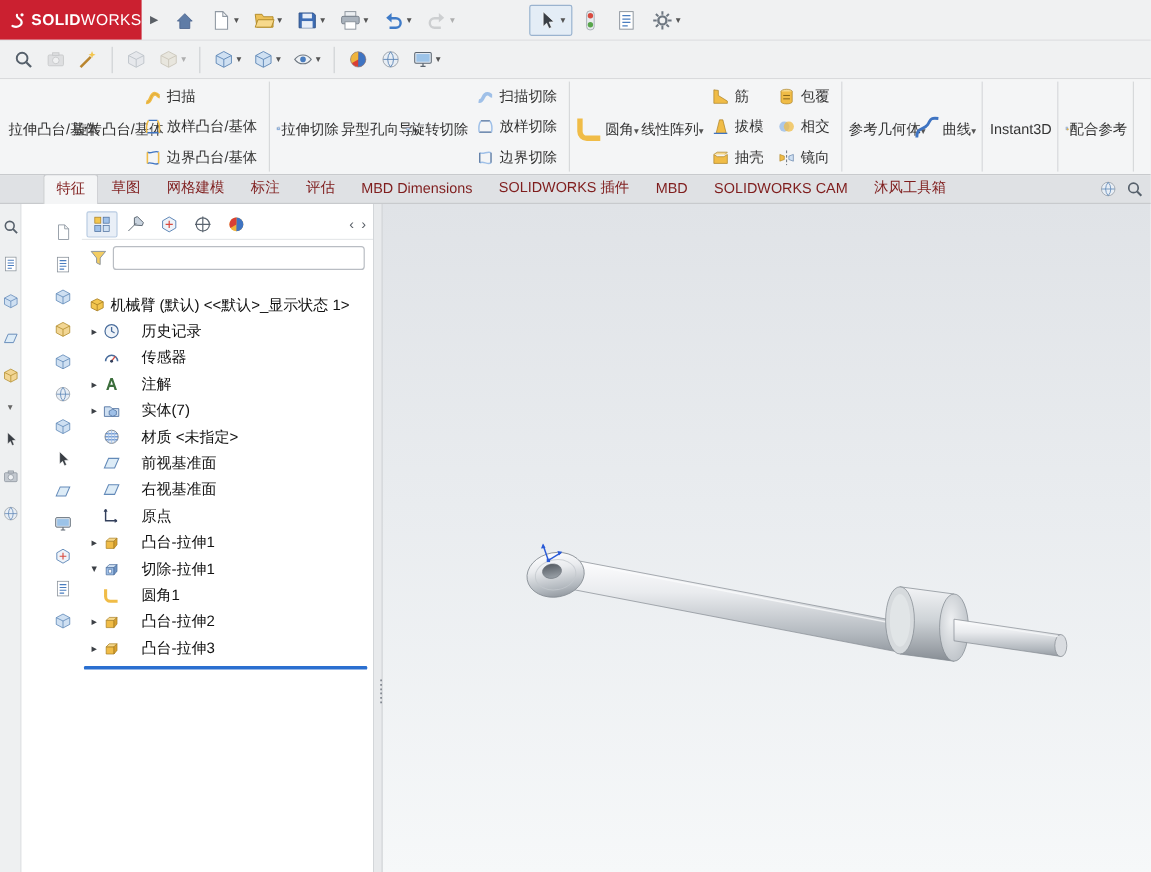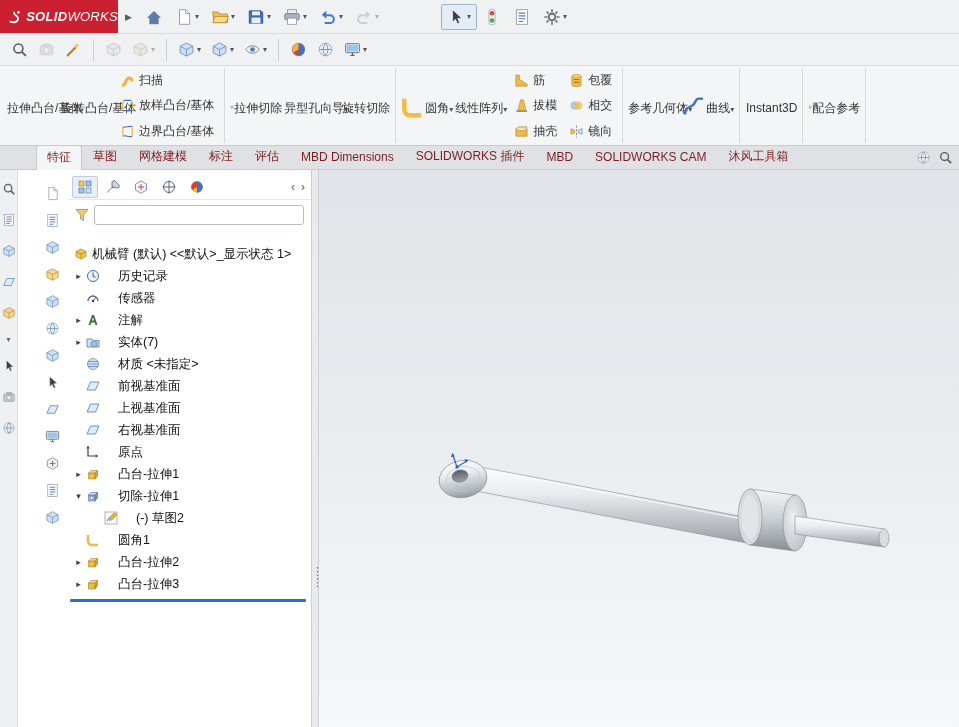--- a/index.html
+++ b/index.html
@@ -2,21 +2,21 @@
 <html><head>
 <meta charset="utf-8">
 <style>
   *{margin:0;padding:0;box-sizing:border-box}
   html,body{width:959px;height:727px;overflow:hidden;background:#f0f1f2;
     font-family:"Liberation Sans","DejaVu Sans",sans-serif;font-size:12px;color:#222}
   svg{display:block}
   
   .titlebar{height:34px;display:flex;align-items:stretch;background:#f0f1f2;border-bottom:1px solid #dcdddf}
   .logo{width:118px;background:#cb2030;color:#fff;display:flex;align-items:center;gap:4px;padding-left:7px}
-  .brand{font-size:13px;letter-spacing:.3px;font-style:italic}
+  .brand{font-size:13px;letter-spacing:.3px;}
   .brand b{font-weight:bold}
   .logo-arrow{align-self:center;color:#5a5f66;font-size:9px;margin:0 7px}
   .tbrow{display:flex;align-items:center}
   .tb-btn{display:flex;align-items:center;gap:2px;padding:0 5px;height:26px;align-self:center;border:1px solid transparent;border-radius:2px}
   .tb-btn.pressed{border-color:#9ab3cf;background:#e4edf6}
   .disabled{opacity:.42;filter:grayscale(.7)}
   .dd{font-size:8px;color:#555;line-height:8px}
   .tb-gap{width:56px}
   
   .toolbar2{height:32px;background:#f0f1f2;border-bottom:1px solid #d9dadc;display:flex;align-items:center;padding-left:7px;gap:2px}
@@ -302,20 +302,42 @@
       </div>
       <div class="rlg">
         <svg viewBox="0 0 16 16" width="26" height="26">
           <ellipse cx="8" cy="10.5" rx="5.5" ry="2.8" fill="#9fc0e8" stroke="#4a6d9c" stroke-width=".6"></ellipse>
           <ellipse cx="8" cy="9" rx="5.5" ry="2.8" fill="#cfe0f2" stroke="#4a6d9c" stroke-width=".6"></ellipse>
           <path d="M2 3h12" stroke="#d84b40" stroke-width=".8" stroke-dasharray="2 1.2"></path>
         </svg>
         <div class="rl1">旋转切</div>
         <div class="rl2"><span>除</span></div>
       </div>
+      <div class="rcol">
+        <div class="rsm">
+          <svg viewBox="0 0 16 16" width="15" height="15">
+            <path d="M2 12c5 1 3-7 8-6.5 2.4.3 2.6 2 4 2" fill="none" stroke="#9fc0e8" stroke-width="3.2"></path>
+          </svg>
+          <span class="slab">扫描切除</span>
+        </div>
+        <div class="rsm">
+          <svg viewBox="0 0 16 16" width="15" height="15">
+            <path d="M4 3h8M2.5 13h11" stroke="#4a6d9c" stroke-width="1.1"></path>
+            <path d="M4 3C1.5 6.5 2 10 2.5 13M12 3c2.5 3.5 2 7 1.5 10" fill="none" stroke="#9fc0e8" stroke-width="1.3"></path>
+          </svg>
+          <span class="slab">放样切除</span>
+        </div>
+        <div class="rsm">
+          <svg viewBox="0 0 16 16" width="15" height="15">
+            <path d="M3 3.5c3 2 7-2 10 0M3 12.5c3-2 7 2 10 0" fill="none" stroke="#9fc0e8" stroke-width="1.3"></path>
+            <path d="M3 3.5v9M13 3.5v9" stroke="#4a6d9c" stroke-width="1.1"></path>
+          </svg>
+          <span class="slab">边界切除</span>
+        </div>
+      </div>
     </div>
     <div class="rgroup">
       <div class="rlg">
         <svg viewBox="0 0 16 16" width="26" height="26">
           <path d="M13.5 13.5H6A3.8 3.8 0 0 1 2.2 9.7V2.5" fill="none" stroke="#f0bc47" stroke-width="3"></path>
         </svg>
         <div class="rl1">圆角</div>
         <div class="rl2"><span></span><span class="dd">▾</span></div>
       </div>
       <div class="rlg">
@@ -681,27 +703,20 @@
           <svg viewBox="0 0 16 16" width="16" height="16">
             <path d="M2 12 5.5 4H14l-3.5 8Z" fill="#dcebf7" stroke="#5b84b5" stroke-width=".9" opacity=".95"></path>
           </svg>
           <span class="lbl">前视基准面</span>
         </div>
         <div class="trow">
           <span class="arr"></span>
           <svg viewBox="0 0 16 16" width="16" height="16">
             <path d="M2 12 5.5 4H14l-3.5 8Z" fill="#dcebf7" stroke="#5b84b5" stroke-width=".9" opacity=".95"></path>
           </svg>
-          <span class="lbl">上视基准面</span>
-        </div>
-        <div class="trow">
-          <span class="arr"></span>
-          <svg viewBox="0 0 16 16" width="16" height="16">
-            <path d="M2 12 5.5 4H14l-3.5 8Z" fill="#dcebf7" stroke="#5b84b5" stroke-width=".9" opacity=".95"></path>
-          </svg>
           <span class="lbl">右视基准面</span>
         </div>
         <div class="trow">
           <span class="arr"></span>
           <svg viewBox="0 0 16 16" width="16" height="16">
             <path d="M3 2.5V12h9.5" fill="none" stroke="#33405c" stroke-width="1.2"></path>
             <path d="M3 2.5 1.8 4.5M3 2.5l1.2 2M12.5 12l-2-1.2M12.5 12l-2 1.2" stroke="#33405c" stroke-width="1" fill="none"></path>
           </svg>
           <span class="lbl">原点</span>
         </div>
@@ -716,29 +731,20 @@
         </div>
         <div class="trow">
           <span class="arr">▾</span>
           <svg viewBox="0 0 16 16" width="16" height="16">
             <path d="M3.5 7h6.5v6H3.5Z" fill="#9fc0e8" stroke="#4a6d9c" stroke-width=".6"></path>
             <path d="M3.5 7 6 4.5h6.5L10 7Z" fill="#cfe0f2" stroke="#4a6d9c" stroke-width=".6"></path>
             <path d="M10 7l2.5-2.5V10L10 13Z" fill="#6f94c4" stroke="#4a6d9c" stroke-width=".6"></path>
             <path d="M5.5 8.5h2.5v3H5.5Z" fill="#fff" stroke="#4a6d9c" stroke-width=".5"></path>
           </svg>
           <span class="lbl">切除-拉伸1</span>
-        </div>
-        <div class="trow ind2">
-          <span class="arr"></span>
-          <svg viewBox="0 0 16 16" width="16" height="16">
-            <rect x="2" y="2" width="12" height="12" fill="#fff" stroke="#8a929b" stroke-width=".7"></rect>
-            <path d="M4 11c2-4 4-5 8-6" fill="none" stroke="#3f74c2" stroke-width="1"></path>
-            <path d="M11.5 2.5 14 5l-5 5-3 .5.5-3Z" fill="#e8b13f" stroke="#a97f22" stroke-width=".5"></path>
-          </svg>
-          <span class="lbl">(-) 草图2</span>
         </div>
         <div class="trow">
           <span class="arr"></span>
           <svg viewBox="0 0 16 16" width="16" height="16">
             <path d="M13 13H7a4 4 0 0 1-4-4V3" fill="none" stroke="#f0bc47" stroke-width="2.6"></path>
           </svg>
           <span class="lbl">圆角1</span>
         </div>
         <div class="trow">
           <span class="arr">▸</span>

